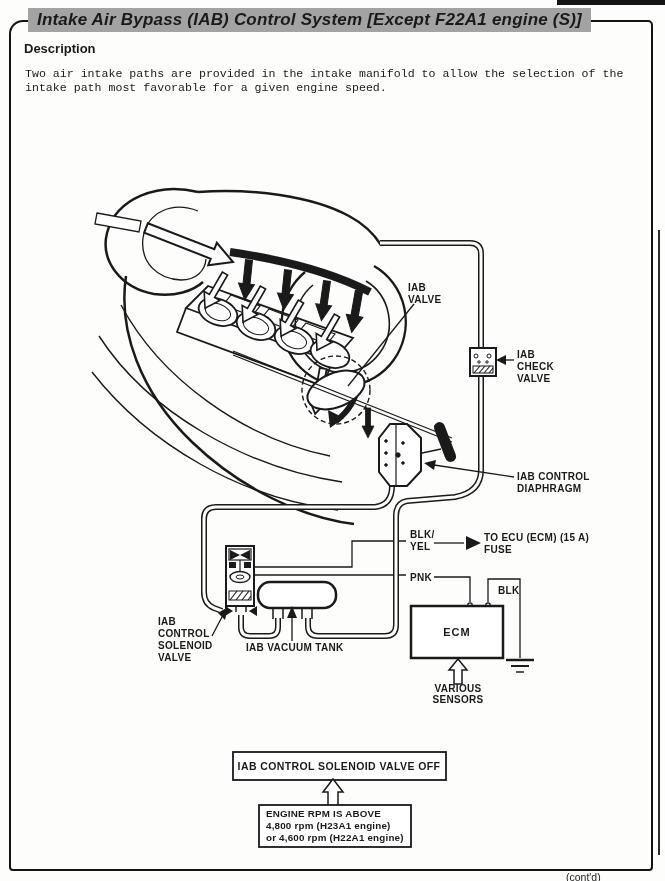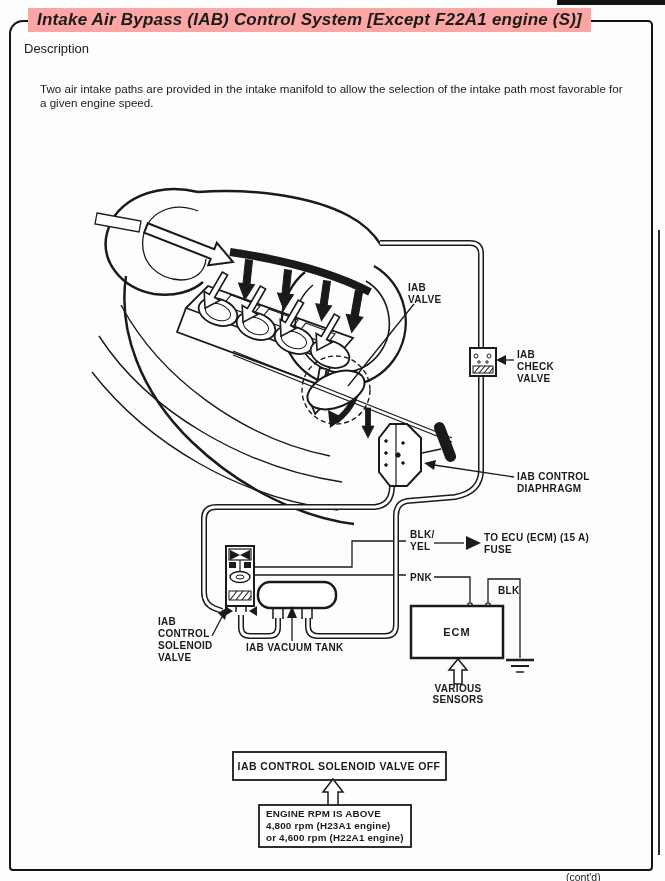--- a/index.html
+++ b/index.html
@@ -5,26 +5,26 @@
   html,body{margin:0;padding:0;background:#e8e8e4;}
   .page{
     position:relative;width:665px;height:881px;background:#fdfdfb;
     font-family:"Liberation Sans", sans-serif;color:#1a1a1a;overflow:hidden;
   }
   .scan-bar{position:absolute;top:0;left:557px;width:108px;height:5px;background:#141414;}
   .scan-edge{position:absolute;top:230px;left:658px;width:2px;height:625px;background:#2b2b2b;}
   .frame{position:absolute;left:9px;top:20px;width:640px;height:847px;
     border:2.5px solid #141414;border-radius:14px 5px 4px 4px;}
   .title{
-    position:absolute;top:8px;left:28px;z-index:3;background:#fca5a5;padding:0 9px;
+    position:absolute;top:8px;left:28px;z-index:3;background:#a3a3a3;padding:0 9px;
     font-style:italic;font-weight:bold;font-size:17px;line-height:24px;letter-spacing:.2px;white-space:nowrap;
   }
-  .desc-head{position:absolute;top:41px;left:24px;font-weight:normal;font-size:13px;z-index:2;}
+  .desc-head{position:absolute;top:41px;left:24px;font-weight:bold;font-size:13px;z-index:2;}
   .desc-body{position:absolute;top:66px;left:24px;width:622px;font-size:11.6px;line-height:14px;z-index:2;}
-  .desc-body p{margin:16px;}
+  .desc-body p{margin:1px;font-family:Liberation Mono, monospace;}
   .contd{position:absolute;top:836px;left:566px;font-size:10.5px;z-index:2;margin-top:35px;}
   svg.diagram{position:absolute;left:0;top:0;z-index:1;}
   svg text{font-family:"Liberation Sans", sans-serif;font-weight:bold;fill:#1a1a1a;}
   .lbl{font-size:10px;letter-spacing:.3px;}
   .lbl-s{font-size:9.8px;letter-spacing:.2px;}
   .lbl-box{font-size:10.5px;letter-spacing:.4px;}
 </style>
 </head>
 <body>
 

